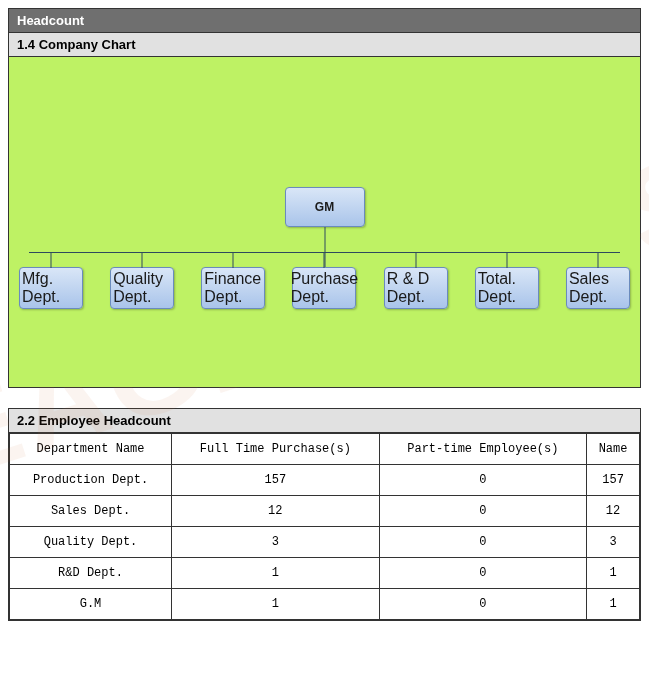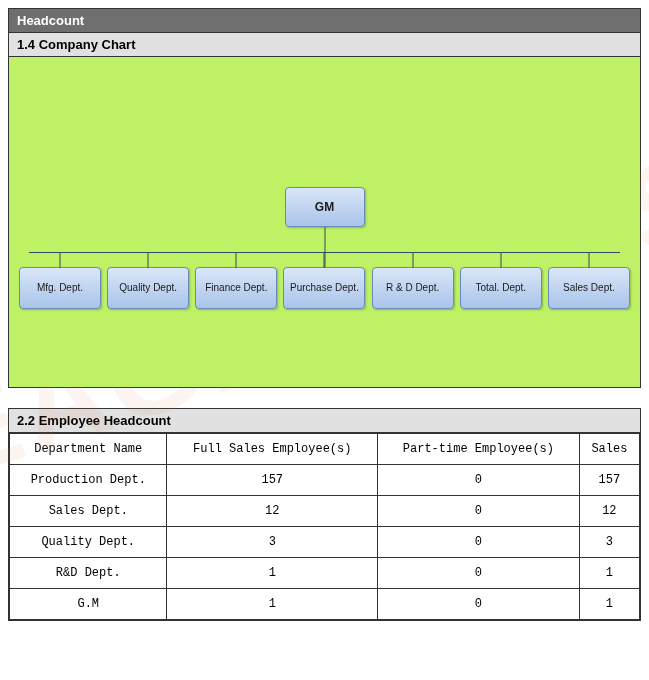--- a/index.html
+++ b/index.html
@@ -84,27 +84,27 @@
   }
   .org-row {
     position: absolute;
     top: 210px;
     left: 10px; right: 10px;
     display: flex;
     justify-content: space-between;
     gap: 4px;
   }
   .org-box {
-    width: 82px; height: 42px;
+    width: 64px; height: 42px;
     background: linear-gradient(#d9e6f7, #a9c4ea);
     border: 1px solid #6a8bbd;
     border-radius: 4px;
     box-shadow: 1px 1px 2px rgba(0,0,0,0.25);
     display: flex; align-items: center; justify-content: center;
-    font-size: 10px; color: #1a1a1a; text-align: center;
+    font-size: 16px; color: #1a1a1a; 
     line-height: 1.15;
     position: relative;
     padding: 2px;
   }
   .org-box::before { 
     content: "";
     position: absolute;
     top: -15px; left: 50%;
     transform: translateX(-50%);
     width: 0; height: 15px;
@@ -159,23 +159,23 @@
 </div>
 
 <div class="gap"></div>
 
 <div class="hc-section">
   <div class="hc-title">2.2 Employee Headcount</div>
   <table class="hc">
     <thead>
       <tr>
         <th>Department Name</th>
-        <th>Full Sales Employee(s)</th>
+        <th>Full Time Purchase(s)</th>
         <th>Part-time Employee(s)</th>
-        <th>Sales</th>
+        <th>Name</th>
       </tr>
     </thead>
     <tbody>
       <tr>
         <td>Production Dept.</td>
         <td>157</td>
         <td>0</td>
         <td>157</td>
       </tr>
       <tr>

